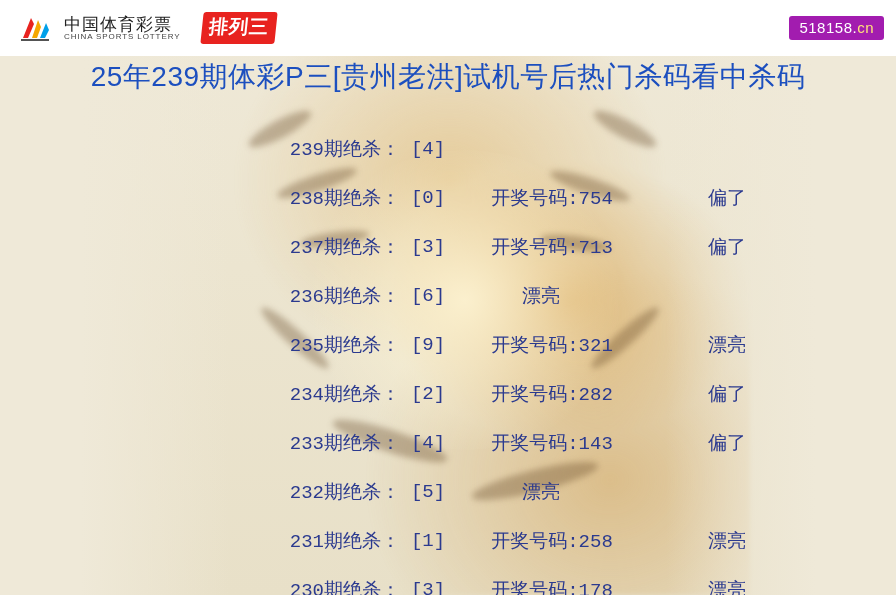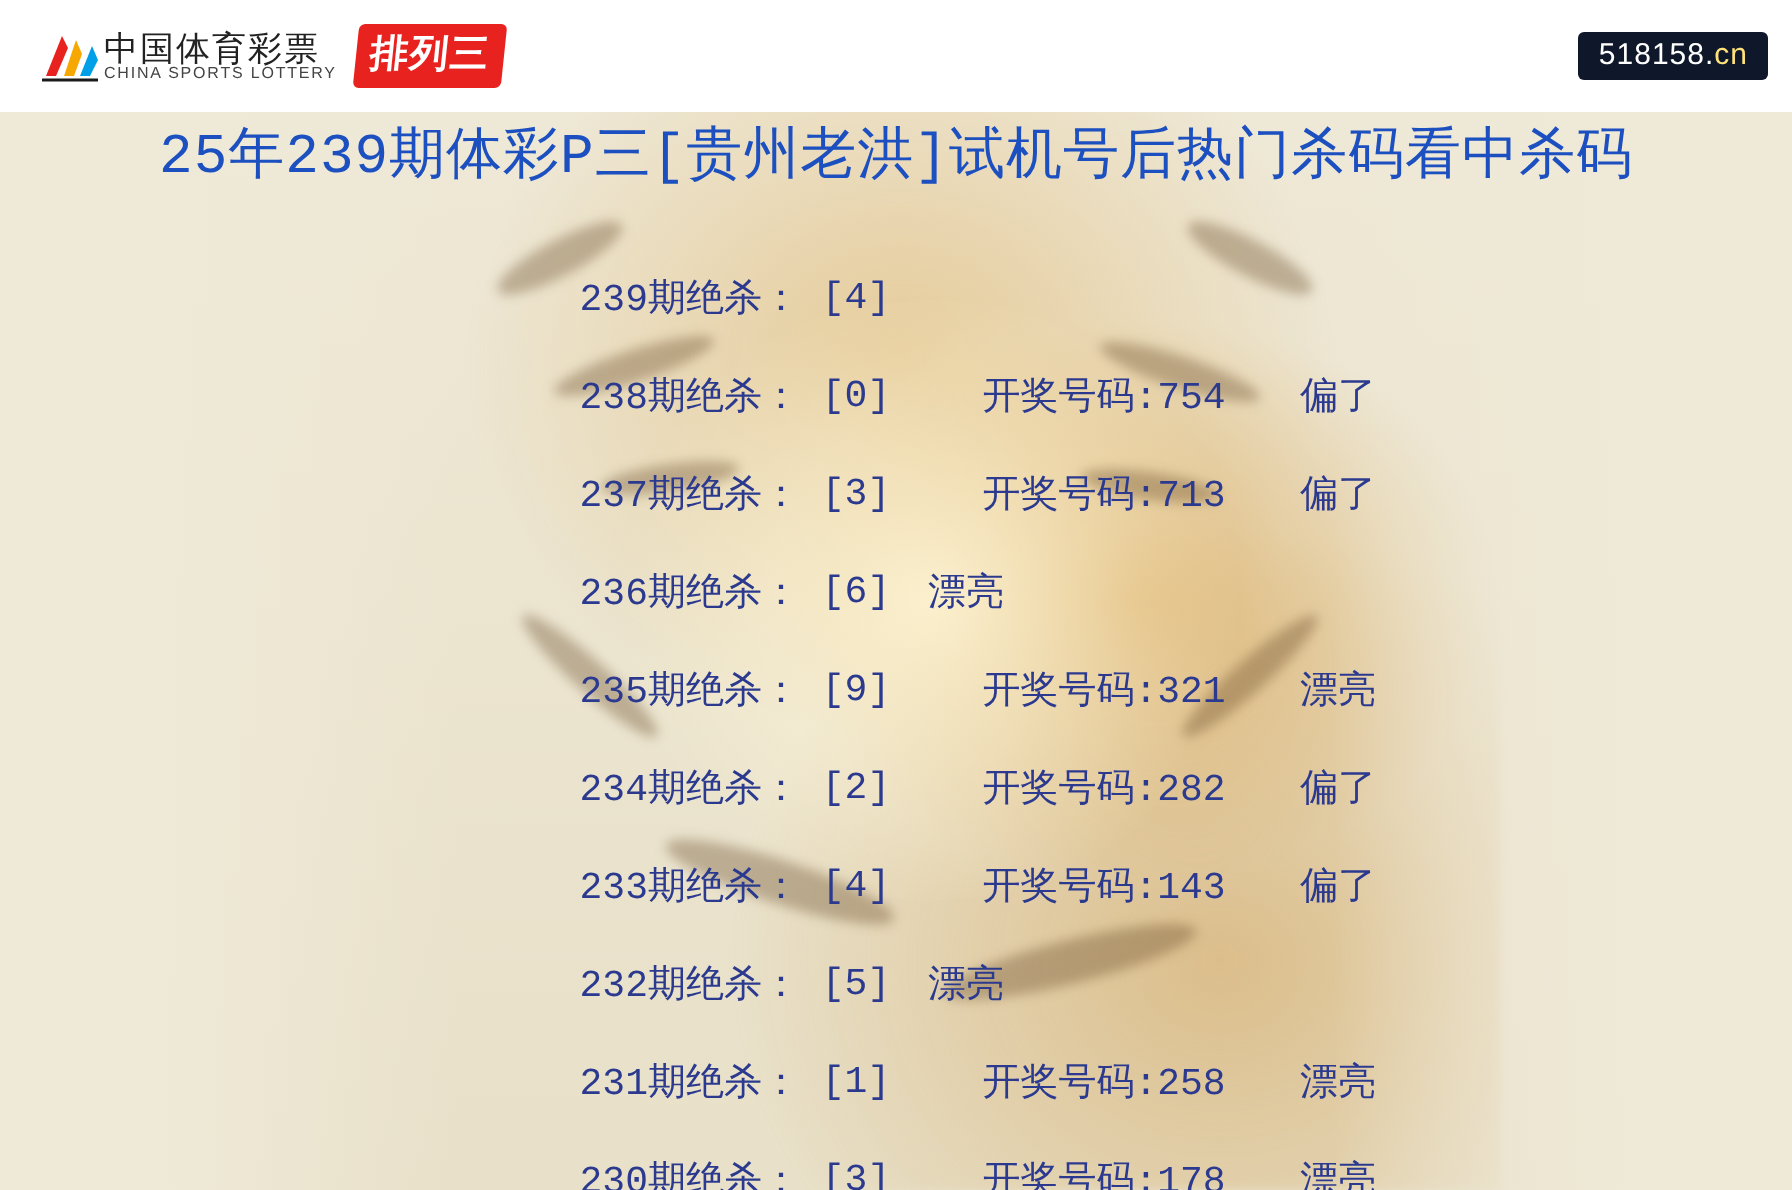--- a/index.html
+++ b/index.html
@@ -66,21 +66,21 @@
     height: 56px;
     background: #ffffff;
     display: flex;
     align-items: center;
     box-sizing: border-box;
     padding: 0 12px 0 18px;
   }
   .brand {
     display: flex;
     align-items: center;
-    gap: 0;
+    gap: 12px;
   }
   .brand-mark {
     width: 34px; height: 34px;
     position: relative;
     flex: none;
   }
   .brand-text {
     display: flex;
     flex-direction: column;
     justify-content: center;
@@ -108,39 +108,39 @@
     font-weight: bold;
     font-size: 19px;
     padding: 2px 7px 4px 7px;
     border-radius: 3px;
     letter-spacing: 1px;
     display: inline-block;
     transform: skewX(-6deg);
   }
   .spacer { flex: 1 1 auto; }
   .site-tag {
-    background: #0f172a;
+    background: #a21caf;
     color: #ffffff;
     font-family: "Liberation Sans", sans-serif;
     font-size: 15px;
     padding: 3px 10px 4px 10px;
     border-radius: 3px;
     letter-spacing: 0.5px;
     white-space: nowrap;
   }
   .site-tag .tld { color: #ffe27a; }
 
   
   .title {
     position: absolute;
     top: 58px;
     left: 0;
     width: 896px;
     text-align: center;
-    font-family: Liberation Mono, monospace;
+    font-family: Liberation Sans, sans-serif;
     font-size: 28px;
     color: #1c4fbf;
     letter-spacing: 0.5px;
     white-space: nowrap;
   }
 
   
   .rows {
     position: absolute;
     top: 124px;
@@ -165,22 +165,23 @@
     width: 56px;
     text-align: center;
   }
   .row .cell-draw {
     width: 180px;
     text-align: center;
     padding-left: 6px;
   }
   .row .cell-note {
     width: 80px;
-    text-align: left;
+    text-align: right;
     padding-left: 8px;
+    margin-left: 16px;
   }
   .row.first .cell-label { width: 400px; }
 </style>
 </head>
 <body>
 
 <div class="page">
 
   <div class="bg-art">
     <div class="band"></div>

